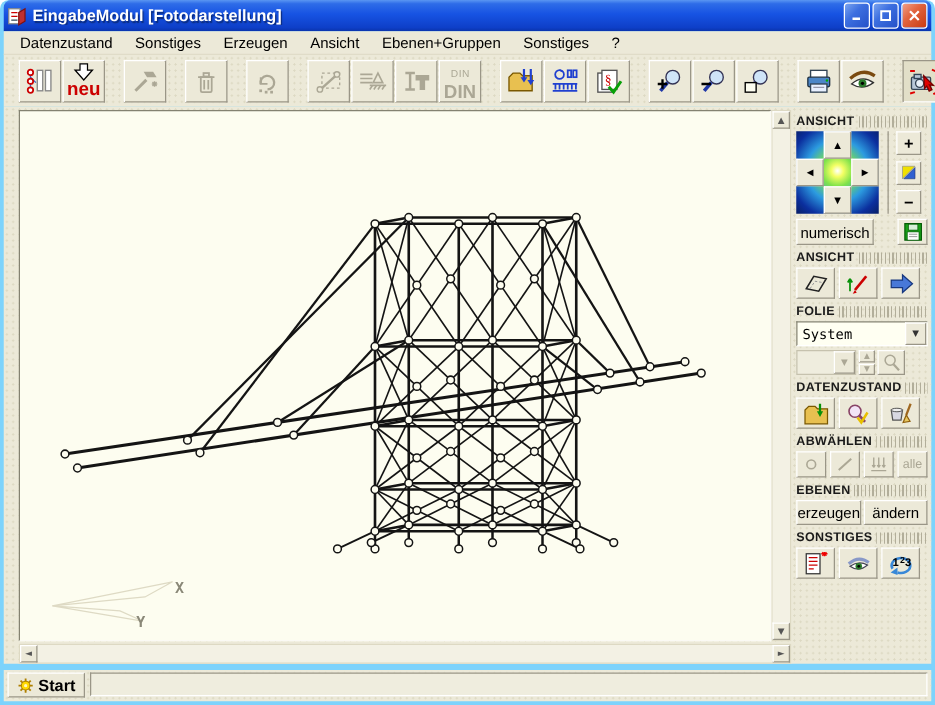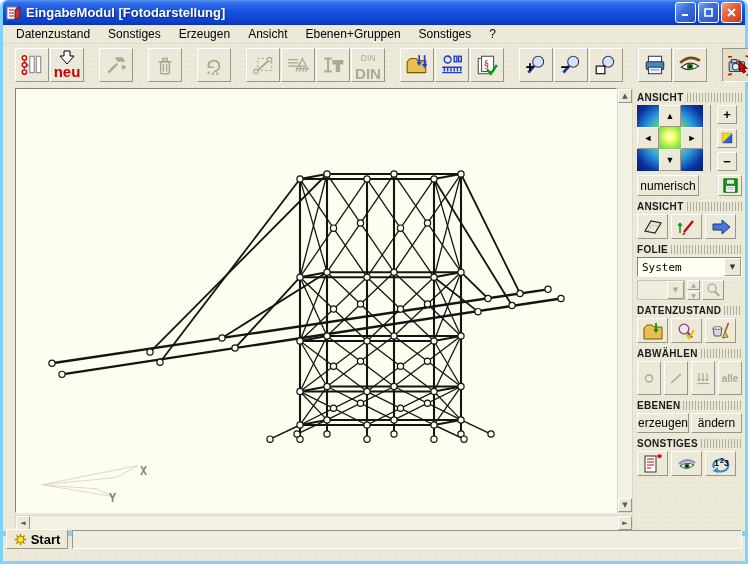--- a/index.html
+++ b/index.html
@@ -108,21 +108,21 @@
   .zoomcol {
     height:66px; margin-left:7px; padding-left:6px; border-left:1px solid #9A9687;
     display:flex; flex-direction:column; justify-content:space-between;
   }
   .zoomcol .btn { width:20px; height:19px; font-size:13px; font-weight:bold; }
   .numrow { display:flex; gap:19px; margin-top:4px; }
   .numrow .btn.text { flex:1; height:21px; }
   .numrow .btn.icon { width:24px; height:21px; }
   .icon-row { display:flex; gap:3px; }
   .icon-row .btn { width:31px; height:25px; }
-  .icon-row.small .btn { width:24px; height:34px; font-size:10px;font-weight:bold; }
+  .icon-row.small .btn { width:24px; height:21px; font-size:10px; }
   .select {
     height:20px; background:#FFFFF2; border:1px solid; border-color:#848271 #FFFFFF #FFFFFF #848271;
     display:flex; align-items:center;
   }
   .select .val { flex:1; padding-left:4px; font-family:"DejaVu Sans Mono", monospace; font-size:11px; }
   .dd-btn {
     width:17px; height:100%; background:#ECE9D8; flex:none;
     border:1px solid; border-color:#FFFFFF #9A9687 #9A9687 #FFFFFF;
     display:flex; align-items:center; justify-content:center; font-size:7px; color:#333;
     font-family:"DejaVu Sans", sans-serif;
@@ -134,21 +134,21 @@
   .spinner .btn { flex:1; font-size:6px; color:#ABA795; font-family:"DejaVu Sans", sans-serif; }
   .grp-row { display:flex; gap:2px; }
   .grp-row .btn { flex:1; height:20px; font-size:12px; }
   .dyn-row { display:flex; align-items:center; gap:4px; margin-top:4px; }
   .dyn-row .lab { font-size:10px; font-weight:bold; color:#1a1a1a; }
   .dyn-row .btn { width:46px; height:22px; margin-left:auto; }
   
   .statusbar {
     height:25px; background:#ECE9D8;
     background-image:radial-gradient(#DDD9C3 0.8px, rgba(0,0,0,0) 0.9px); background-size:5px 5px;
-    display:flex; align-items:flex-end; gap:4px; padding:12px 3px; margin-top:5px;
+    display:flex; align-items:flex-start; gap:4px; padding:2px 3px; margin-top:5px;
   }
   .start-btn {
     width:62px; height:20px; background:#ECE9D8;
     border:1px solid; border-color:#FFFFFF #9A9687 #9A9687 #FFFFFF;
     display:flex; align-items:center; justify-content:center; gap:4px;
     font-size:13px; font-weight:bold;
   }
   .status-field {
     flex:1; height:19px; background:#EFEDDE;
     border:1px solid; border-color:#9A9687 #FFFFFF #FFFFFF #9A9687;

